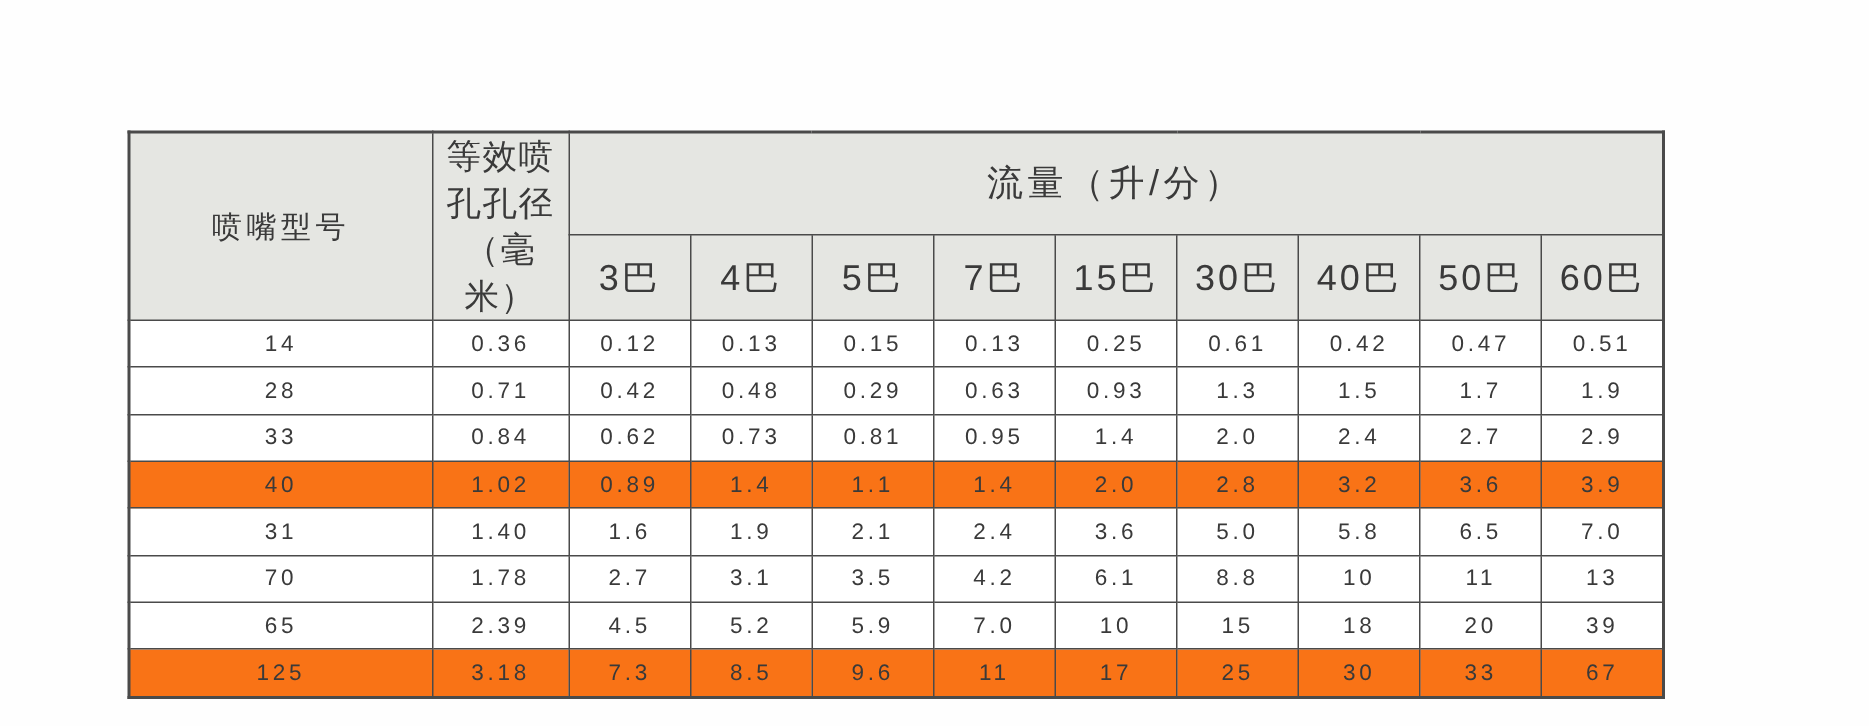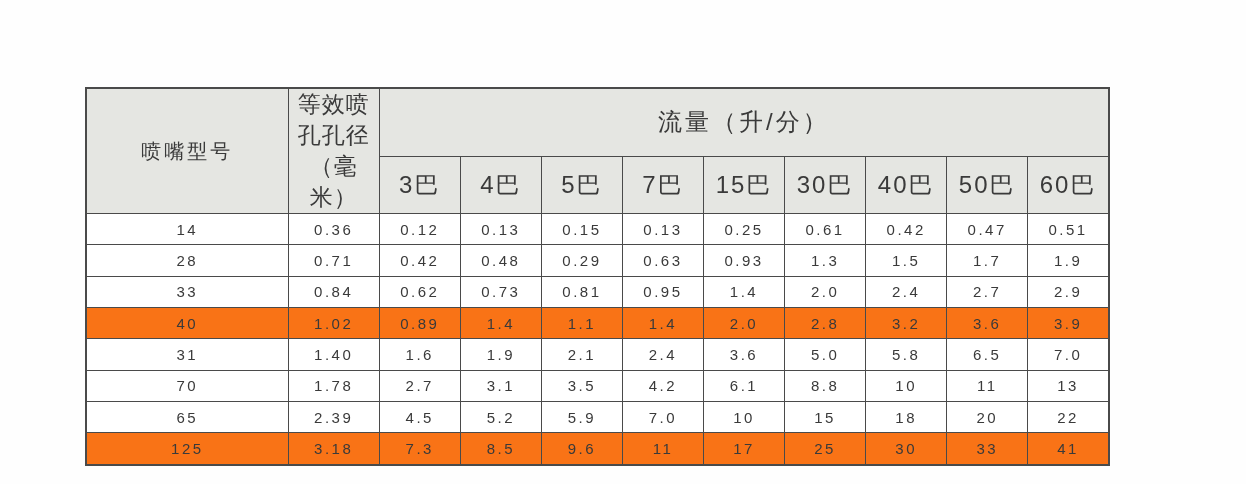--- a/index.html
+++ b/index.html
@@ -205,31 +205,31 @@
         <td>65</td>
         <td>2.39</td>
         <td>4.5</td>
         <td>5.2</td>
         <td>5.9</td>
         <td>7.0</td>
         <td>10</td>
         <td>15</td>
         <td>18</td>
         <td>20</td>
-        <td>22</td>
+        <td>39</td>
       </tr>
       <tr class="hl">
         <td>125</td>
         <td>3.18</td>
         <td>7.3</td>
         <td>8.5</td>
         <td>9.6</td>
         <td>11</td>
         <td>17</td>
         <td>25</td>
         <td>30</td>
         <td>33</td>
-        <td>41</td>
+        <td>67</td>
       </tr>
     </tbody>
   </table>
 
 </div>
 
 </body></html>

